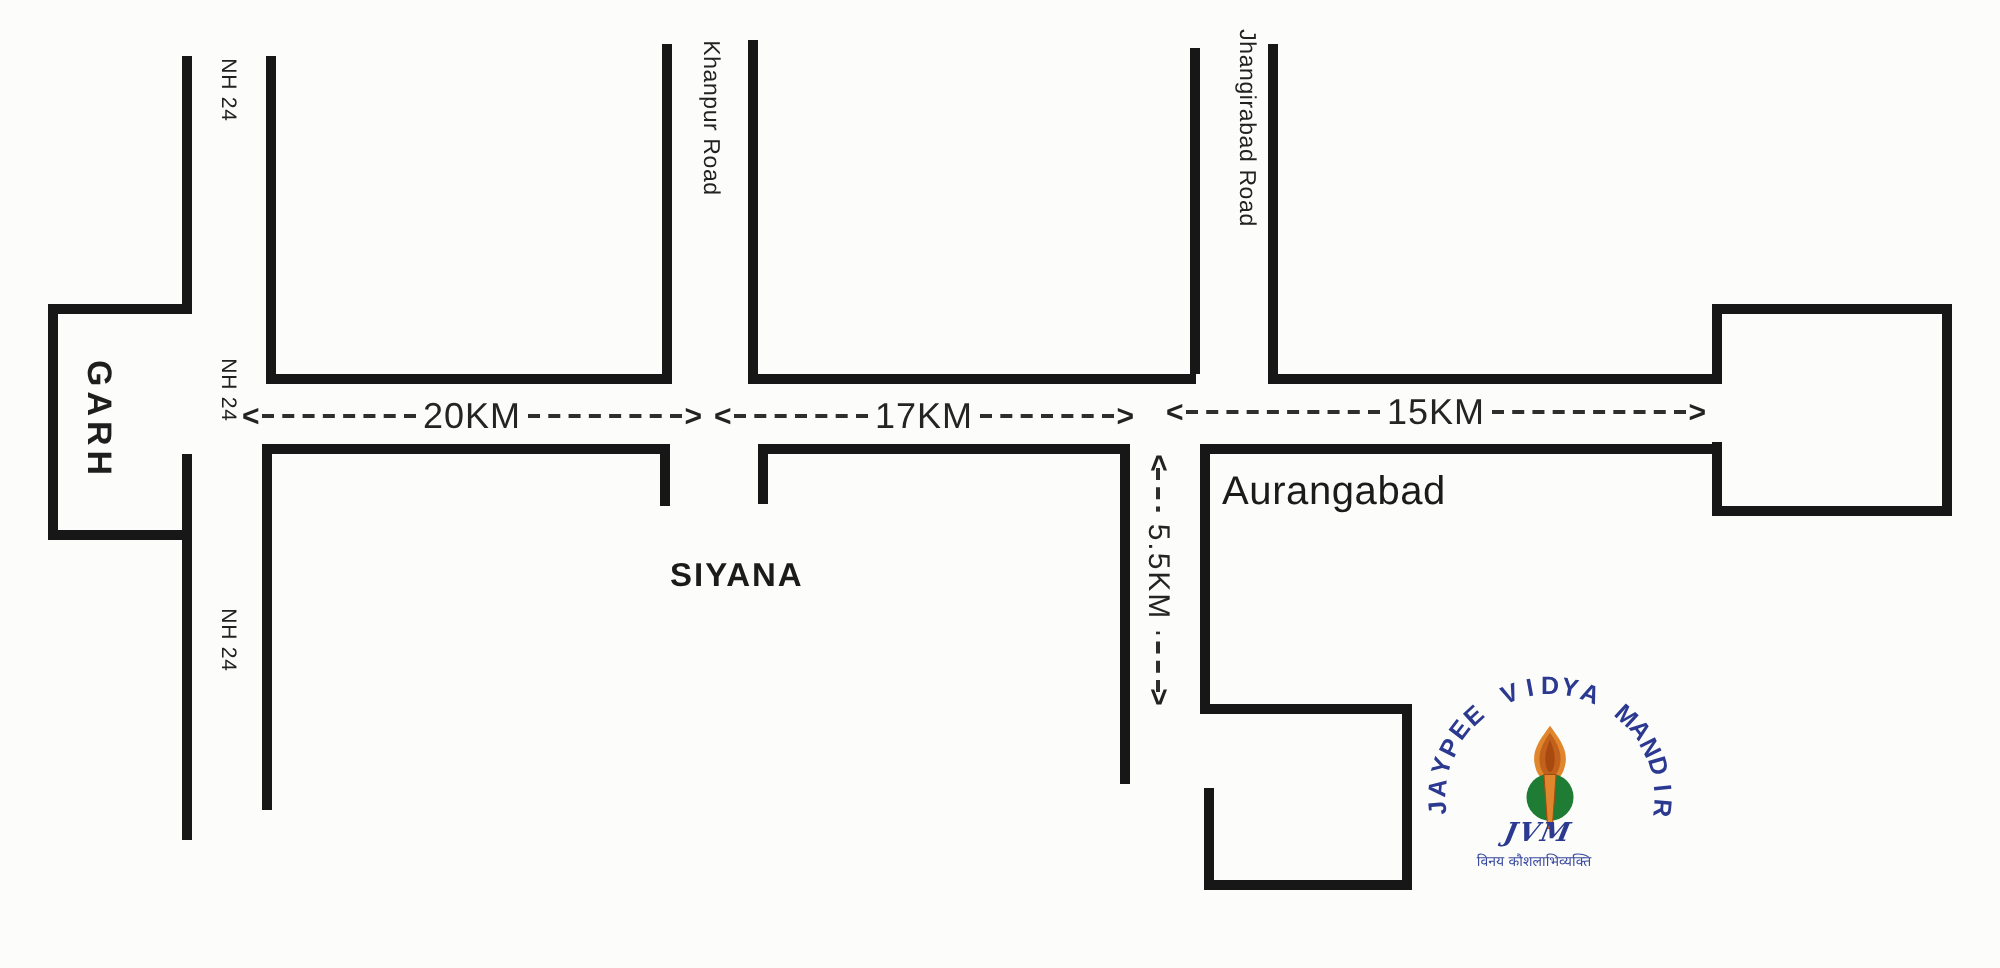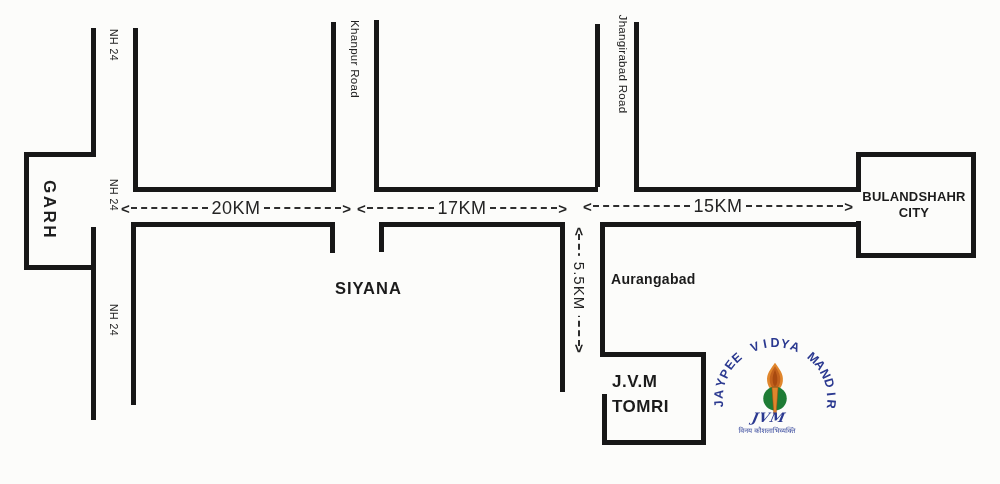--- a/index.html
+++ b/index.html
@@ -12,21 +12,21 @@
   
   .rot{position:absolute;width:0;height:0;}
   .rot>span{position:absolute;left:0;top:0;transform:translate(-50%,-50%) rotate(90deg);
             white-space:nowrap;display:inline-block;}
   .roadname{font-size:11.5px;font-weight:500;letter-spacing:.3px;color:#222;}
   .nh24{font-size:10.5px;font-weight:500;letter-spacing:.4px;color:#222;}
   .garhname{font-size:17px;font-weight:600;letter-spacing:2.5px;color:#1e1e1e;}
   
   .place{position:absolute;color:#1b1b1b;white-space:nowrap;}
   .siyana{font-size:16.5px;font-weight:700;letter-spacing:1px;}
-  .aurangabad{font-size:14px;font-weight:700;letter-spacing:.3px;margin-top:36px;}
+  .aurangabad{font-size:20px;font-weight:400;letter-spacing:.3px;}
   .jvm{font-size:17px;font-weight:700;letter-spacing:.5px;line-height:25px;}
   .bulcity{font-size:13px;font-weight:600;letter-spacing:.2px;line-height:16px;text-align:center;}
   
   .dist{position:absolute;display:flex;align-items:center;height:22px;}
   .dist .dash{flex:1;height:0;border-top:2px dashed #2e2e2e;}
   .dist .chev{font-size:15px;font-weight:600;line-height:1;color:#222;padding:0 1px;}
   .dist .dlabel{font-size:18px;font-weight:500;letter-spacing:.5px;color:#242424;padding:0 3px;}
   
   .varrow{position:absolute;left:569px;top:224px;width:20px;height:132px;}
   .varrow .vdash{position:absolute;left:9px;top:10px;height:112px;width:0;border-left:2px dashed #2e2e2e;}
@@ -137,28 +137,20 @@
 
   <div class="varrow">
     <span class="chev up">&lt;</span>
     <div class="vdash"></div>
     <span class="vlabel">5.5KM</span>
     <span class="chev down">&gt;</span>
   </div>
 
   <div class="place siyana" style="left:335px;top:279px">SIYANA</div>
   <div class="place aurangabad" style="left:611px;top:235px">Aurangabad</div>
-  <div class="place jvm" style="left:612px;top:369px">
-    <div>J.V.M</div>
-    <div>TOMRI</div>
-  </div>
-  <div class="place bulcity" style="left:860px;top:189px;width:108px">
-    <div>BULANDSHAHR</div>
-    <div>CITY</div>
-  </div>
 
   <div class="logo">
     <div class="arc">
         <span style="left: 14.2131px; top: 73.8807px; transform: translate(-50%, -50%) rotate(-95deg);">J</span>
         <span style="left: 14.263px; top: 63.5786px; transform: translate(-50%, -50%) rotate(-84.4444deg);">A</span>
         <span style="left: 16.1994px; top: 53.4599px; transform: translate(-50%, -50%) rotate(-73.8889deg);">Y</span>
         <span style="left: 19.9566px; top: 43.8672px; transform: translate(-50%, -50%) rotate(-63.3333deg);">P</span>
         <span style="left: 25.4075px; top: 35.1252px; transform: translate(-50%, -50%) rotate(-52.7778deg);">E</span>
         <span style="left: 32.3676px; top: 27.5295px; transform: translate(-50%, -50%) rotate(-42.2222deg);">E</span>
         <span style="left: 40.6013px; top: 21.3375px; transform: translate(-50%, -50%) rotate(-31.6667deg);"> </span>

